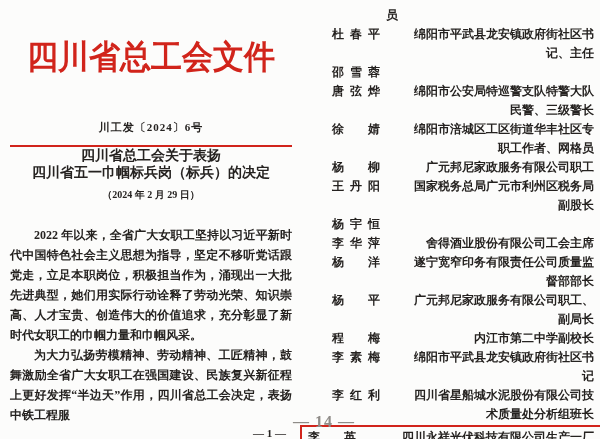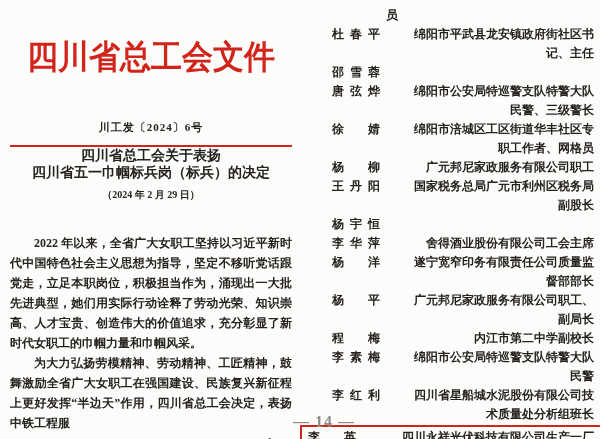--- a/index.html
+++ b/index.html
@@ -56,21 +56,21 @@
     font-weight: bold;
     line-height: 17px;
   }
   .lp-date {
     margin-top: 7px;
     text-align: center;
     font-size: 10px;
     font-weight: bold;
   }
   .lp-body {
-    margin-top: 31px;
+    margin-top: 23px;
     font-size: 12px;
     line-height: 20px;
     text-align: justify;
     font-weight: bold;
   }
   .lp-body p { margin: 0; text-indent: 2em; }
   .lp-pagenum {
     margin-top: 2px;
     text-align: right;
     padding-right: 6px;
@@ -190,21 +190,21 @@
     <span class="entry-title">广元邦尼家政服务有限公司职工、副局长</span>
   </div>
 
   <div class="entry">
     <span class="entry-name">程　梅</span>
     <span class="entry-title">内江市第二中学副校长</span>
   </div>
 
   <div class="entry">
     <span class="entry-name">李素梅</span>
-    <span class="entry-title">绵阳市公安局特巡警支队特警大队民警</span>
+    <span class="entry-title">绵阳市平武县龙安镇政府街社区书记</span>
   </div>
 
   <div class="entry">
     <span class="entry-name">李红利</span>
     <span class="entry-title">四川省星船城水泥股份有限公司技术质量处分析组班长</span>
   </div>
 
   <div class="entry highlighted">
     <span class="entry-name">李　英</span>
     <span class="entry-title">四川永祥光伏科技有限公司生产一厂 GH</span>

